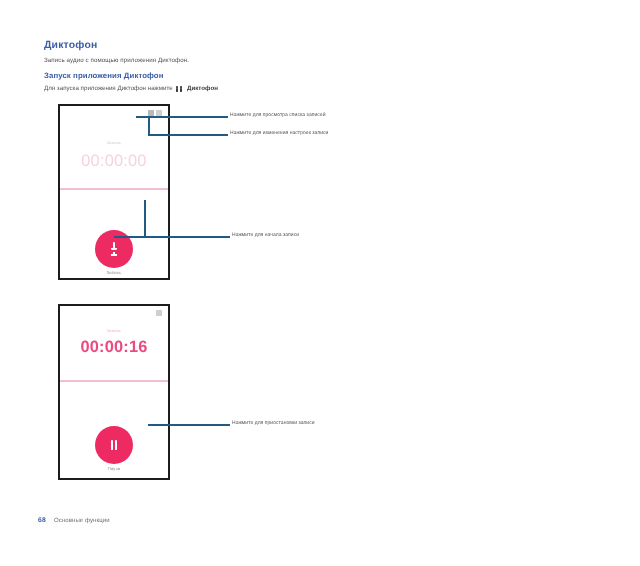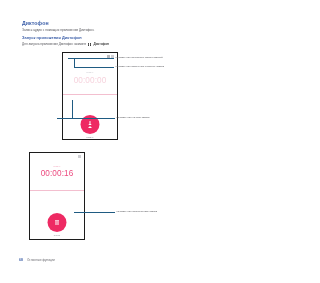--- a/index.html
+++ b/index.html
@@ -90,21 +90,20 @@
     background: #ffffff;
     border: 0.8px solid #1c1c1c;
     box-sizing: border-box;
     overflow: hidden;
   }
   #phone-one {
     left: 29px;
     top: 52px;
     width: 56px;
     height: 88px;
-    margin-left: 33px;
   }
   #phone-two {
     left: 29px;
     top: 152px;
     width: 56px;
     height: 88px;
   }
 
   .statusbar {
     position: absolute;
@@ -148,21 +147,21 @@
     letter-spacing: 0.1px;
     font-family: "Liberation Sans", sans-serif;
   }
   #phone-one .timer {
     top: 23px;
     color: #f6d3dd;
   }
   #phone-two .timer {
     top: 16px;
     color: #ec4a7f;
-    font-weight: normal;
+    font-weight: bold;
   }
 
   .divider {
     position: absolute;
     left: 0;
     right: 0;
     height: 0.6px;
     background: #f3bfcf;
   }
   #phone-one .divider { top: 41px; }

